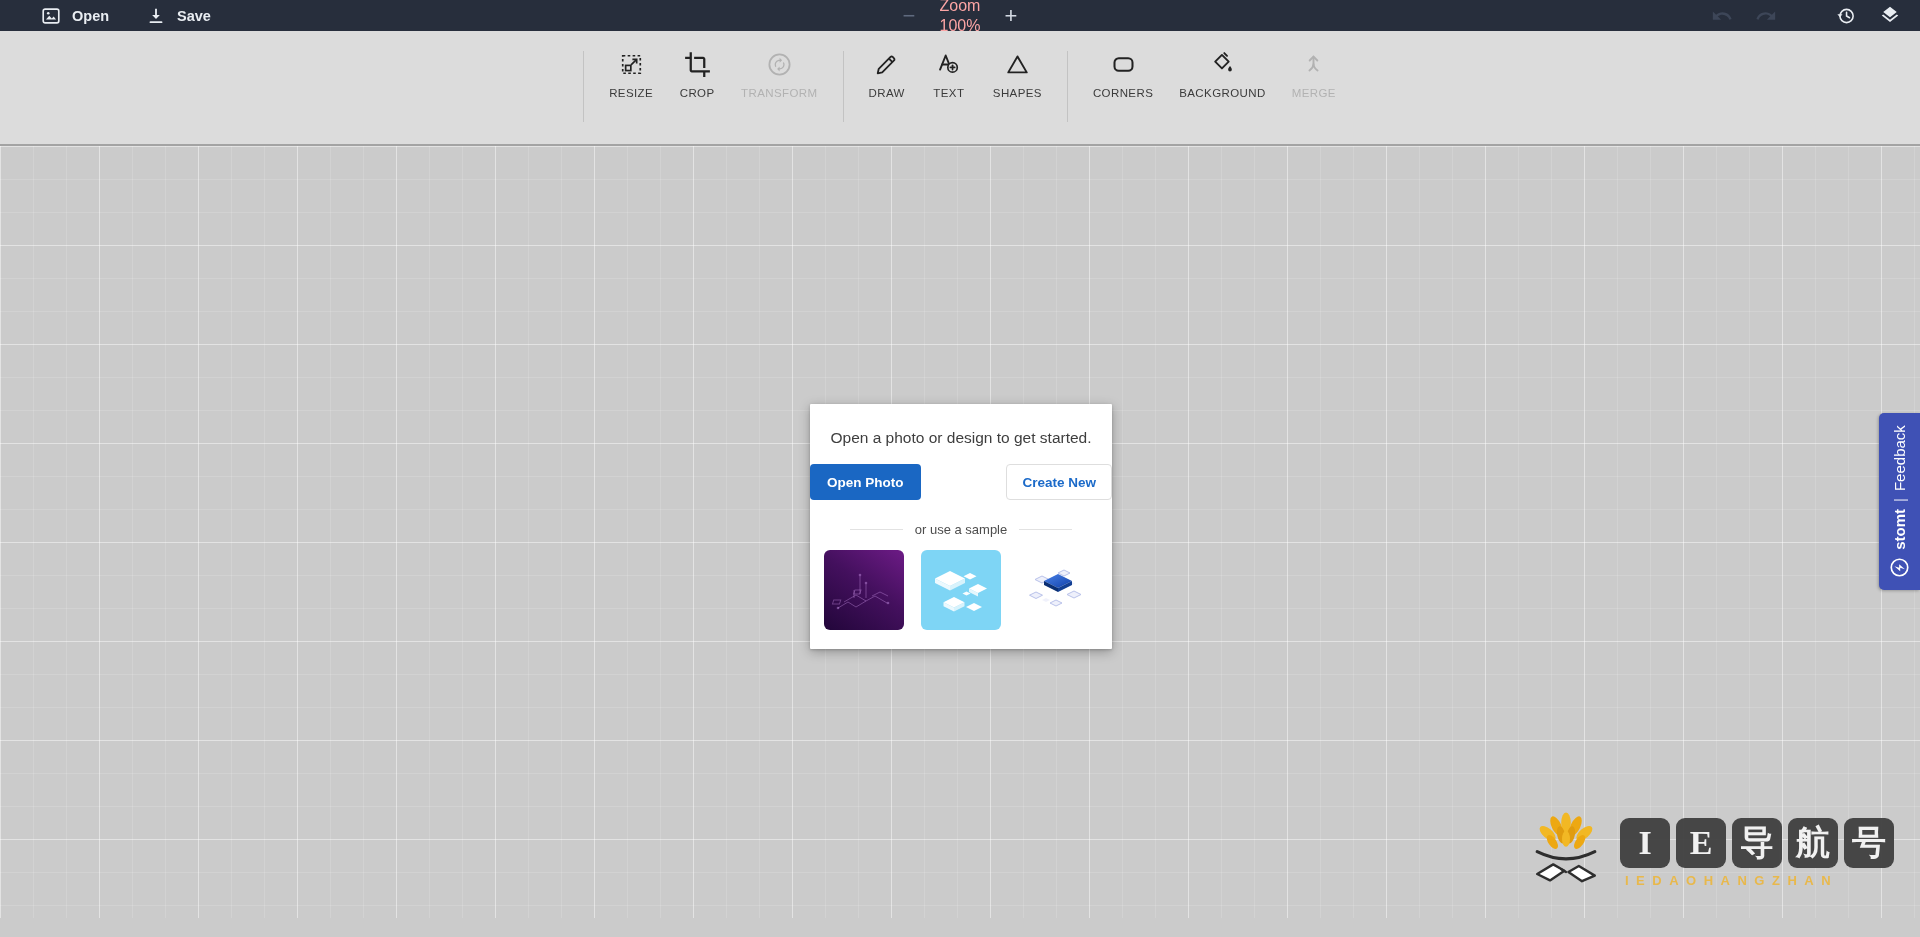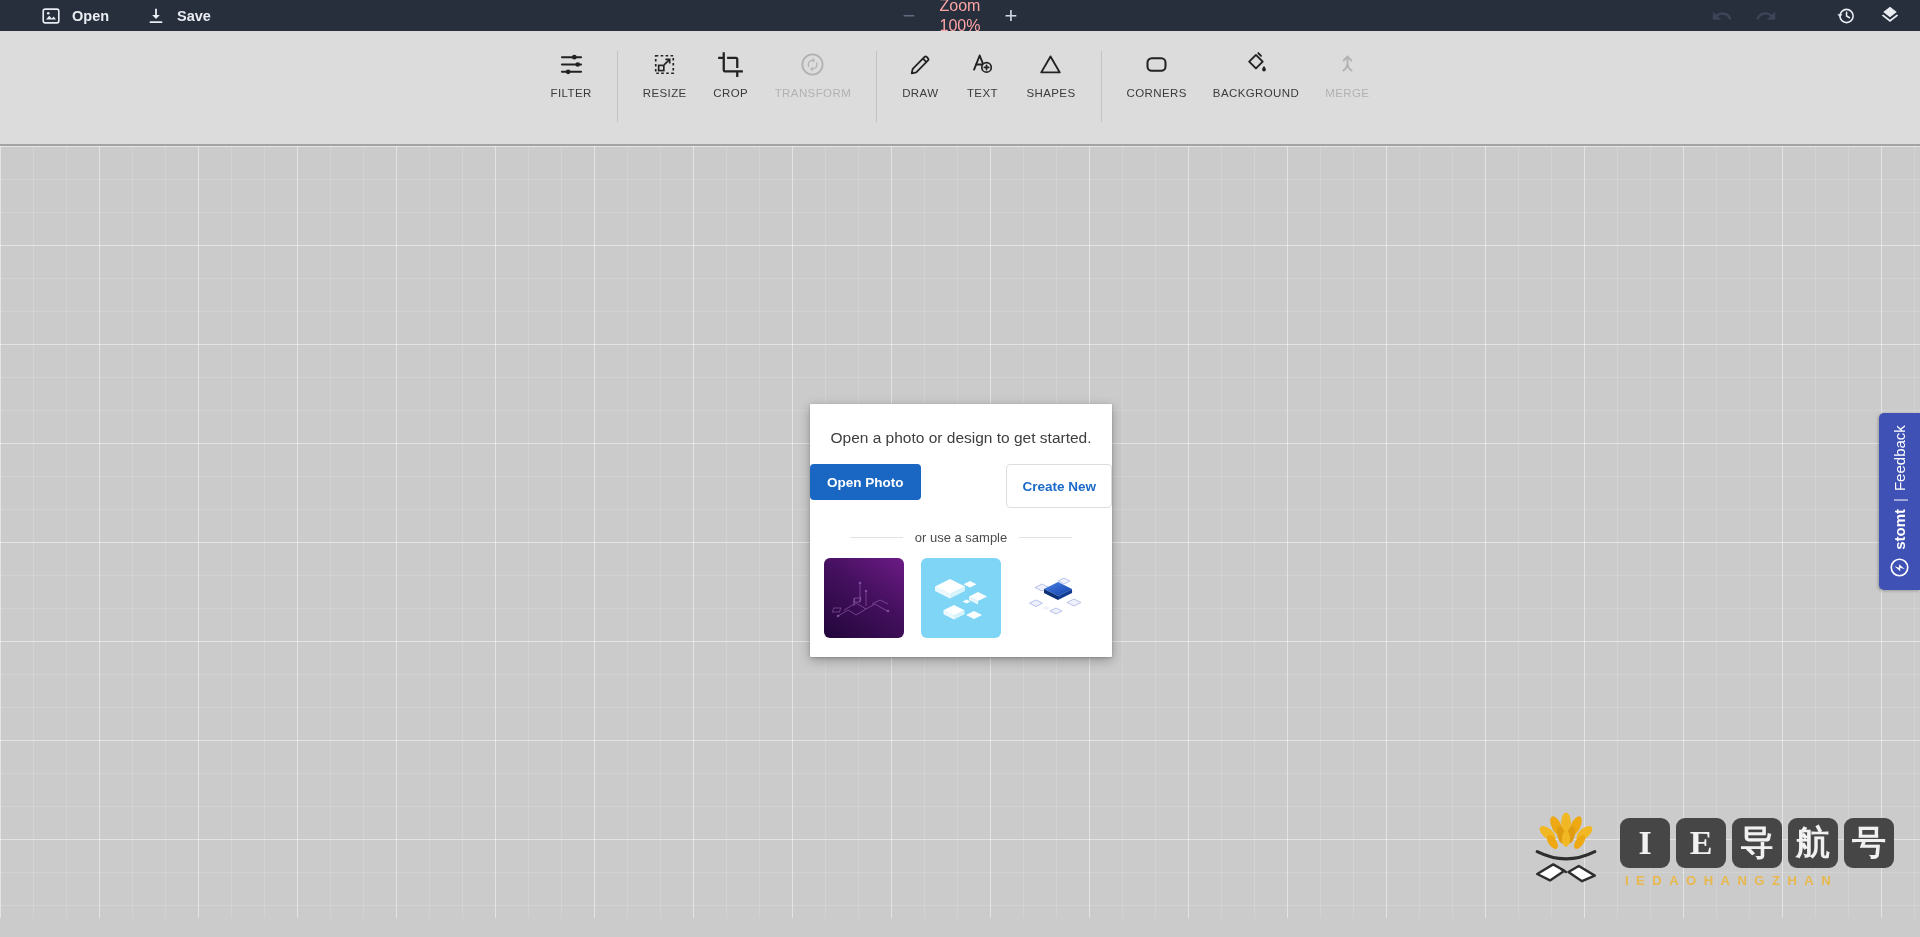--- a/index.html
+++ b/index.html
@@ -41,21 +41,21 @@
       linear-gradient(90deg, rgba(255,255,255,.14) 1px, transparent 1px);
     background-size: 99px 99px, 99px 99px, 33px 33px, 33px 33px;
   }
 
   
   .modal { position:absolute; left:810px; top:258px; width:302px; background:#fff; border-radius:1px;
     box-shadow:0 3px 12px rgba(0,0,0,.28), 0 1px 3px rgba(0,0,0,.18); text-align:center; padding-bottom:19px; }
   .modal-title { margin-top:25px; font-size:15.5px; color:#3e3e3e; }
   .modal-buttons { margin-top:17px; display:flex; justify-content:space-between; gap:20px; }
   .btn-primary { height:36px; padding:0 17px; background:#1a67c3; color:#fff; font-size:13.5px; font-weight:700; border-radius:4px; }
-  .btn-secondary { height:44px; padding:0 15px; background:#fff; border:1px solid #dedede; color:#1b6ac9; font-size:13.5px; font-weight:700; border-radius:4px; }
+  .btn-secondary { height:36px; padding:0 15px; background:#fff; border:1px solid #dedede; color:#1b6ac9; font-size:13.5px; font-weight:700; border-radius:4px; }
   .sample-divider { margin-top:22px; display:flex; align-items:center; gap:12px; padding:0 40px; }
   .sample-divider .line { flex:1; height:1px; background:#e2e2e2; }
   .sample-divider .divider-text { font-size:13px; color:#4d4d4d; white-space:nowrap; }
   .samples { margin-top:13px; display:flex; justify-content:center; gap:17px; }
   .sample { width:80px; height:80px; border-radius:6px; overflow:hidden; padding:0; display:block; }
   .sample svg { width:80px; height:80px; display:block; }
   .sample.s1 { background:linear-gradient(215deg,#6d1b86 0%,#44105e 45%,#22063a 100%); }
   .sample.s2 { background:#7ed5f5; }
   .sample.s3 { background:#ffffff; }
 
@@ -131,33 +131,20 @@
       <button class="tb-icon-btn gap18">
         <svg viewBox="0 0 24 24">
           <path fill="#e9edf2" d="m12 16-7.36-5.73L3 11.5l9 7 9-7-1.64-1.23L12 16zm0-2.54 7.36-5.73L12 2 4.64 7.73 12 13.46z"></path>
         </svg>
       </button>
     </div>
   </header>
 
   <nav class="toolbar">
 
-    <button class="tool">
-      <svg viewBox="0 0 24 24">
-        <g stroke="#222" stroke-width="1.8" stroke-linecap="round">
-          <line x1="3.5" y1="5.5" x2="20.5" y2="5.5"></line>
-            <line x1="3.5" y1="12" x2="20.5" y2="12"></line>
-            <line x1="3.5" y1="18.5" x2="20.5" y2="18.5"></line>
-        </g>
-        <circle cx="14.5" cy="5.5" r="2.1" fill="#222"></circle>
-          <circle cx="17.5" cy="12" r="2.1" fill="#222"></circle>
-          <circle cx="9" cy="18.5" r="2.1" fill="#222"></circle>
-      </svg>
-      <span class="tool-label">FILTER</span>
-    </button>
 
     <div class="tool-sep"></div>
 
     <button class="tool">
       <svg viewBox="0 0 24 24">
         <rect x="4.2" y="4.2" width="15.6" height="15.6" fill="none" stroke="#222" stroke-width="1.5" stroke-dasharray="2.3 2.1"></rect>
         <rect x="6.8" y="12.8" width="4.6" height="4.6" fill="none" stroke="#222" stroke-width="1.5"></rect>
         <line x1="11.6" y1="12.4" x2="16.4" y2="7.6" stroke="#222" stroke-width="1.5"></line>
         <polyline points="12.8,7.4 16.6,7.4 16.6,11.2" fill="none" stroke="#222" stroke-width="1.5"></polyline>
       </svg>

